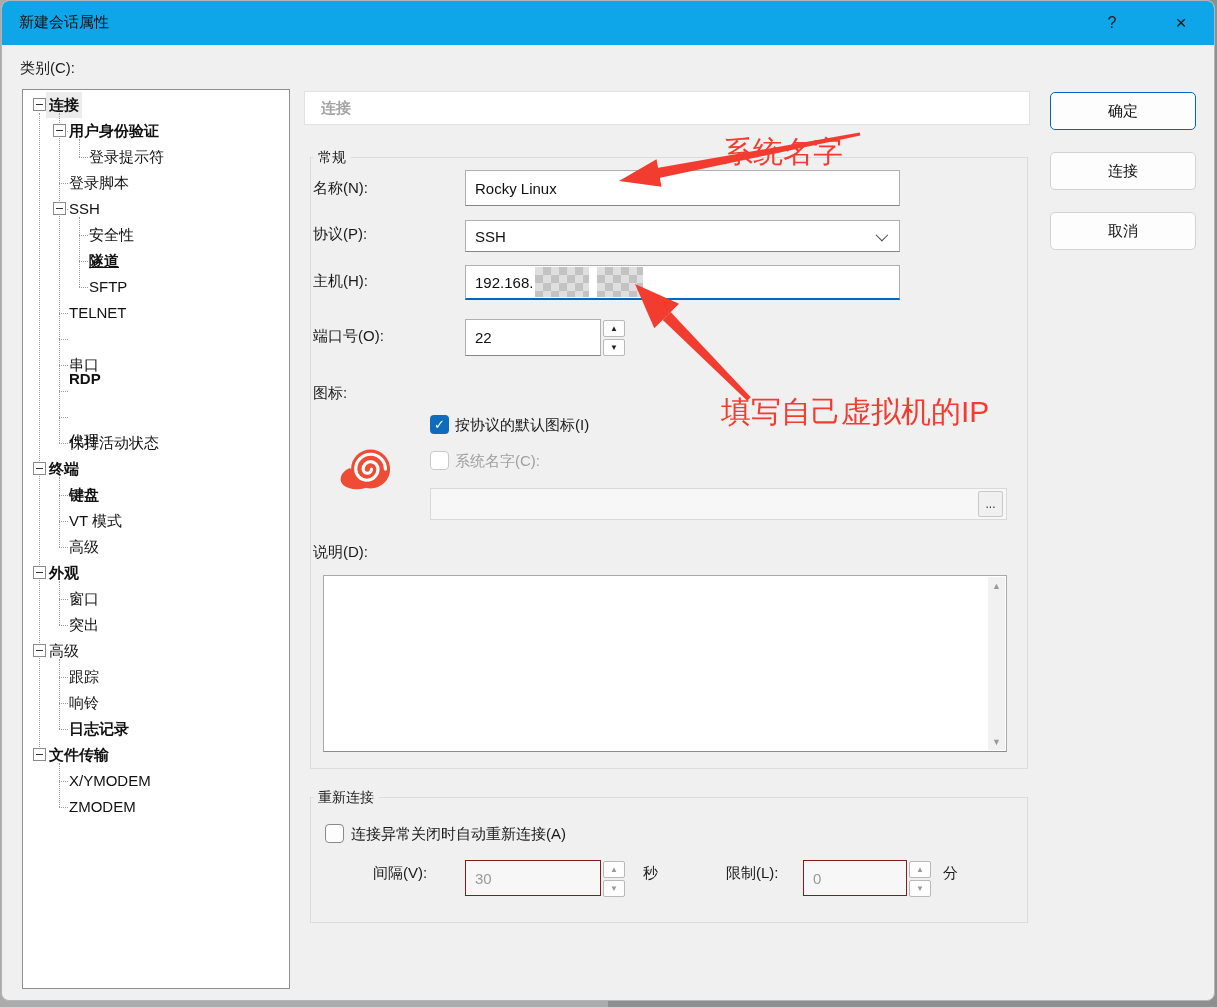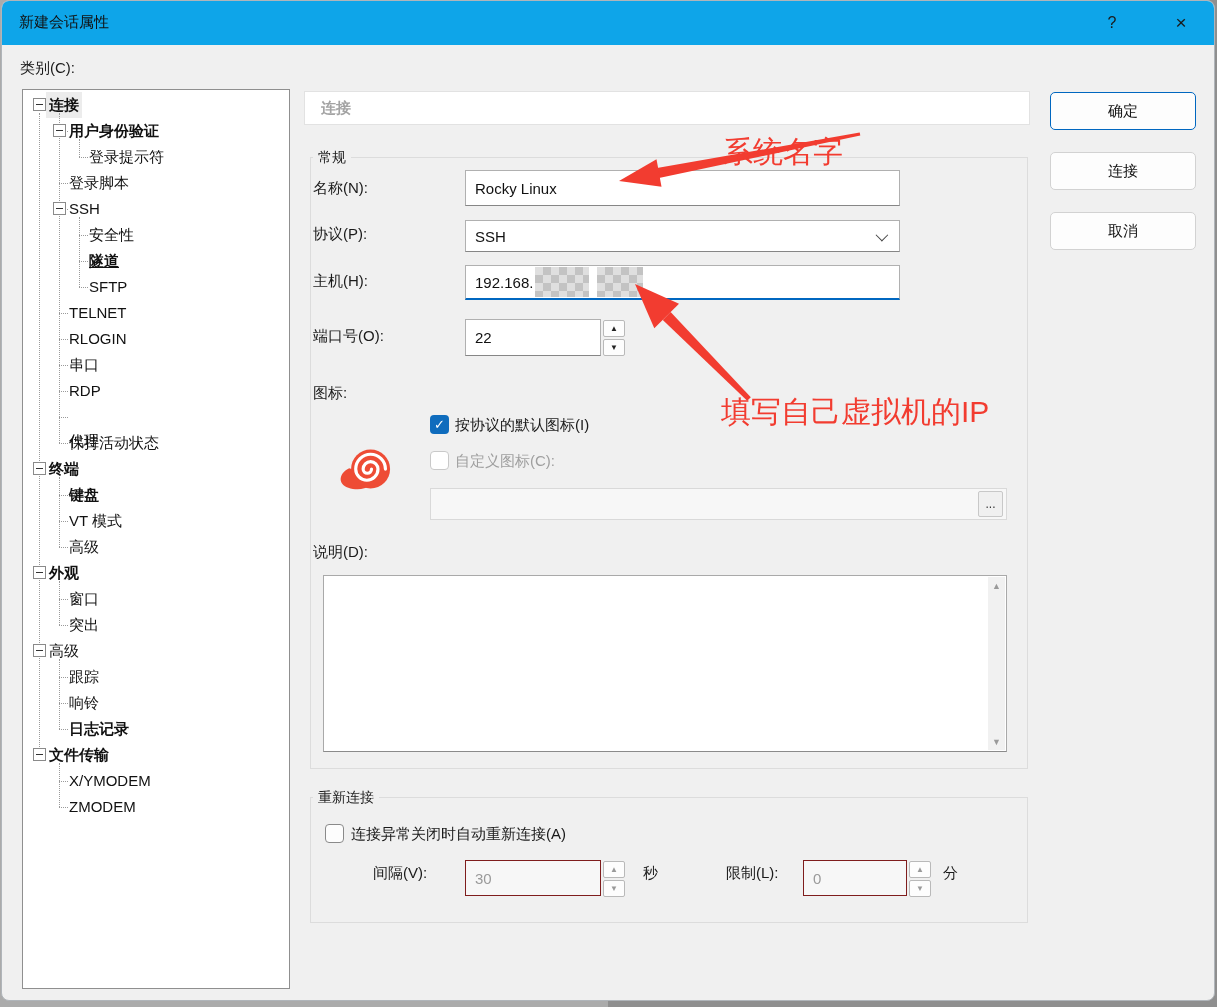--- a/index.html
+++ b/index.html
@@ -151,27 +151,24 @@
         </div>
         <div class="tree-row" style="top: 158px;">
           <span class="tree-label bold" style="left: 63px; text-decoration: underline;">隧道</span>
         </div>
         <div class="tree-row" style="top: 184px;">
           <span class="tree-label" style="left: 63px; text-align: right;">SFTP</span>
         </div>
         <div class="tree-row" style="top: 210px;">
           <span class="tree-label" style="left: 43px;">TELNET</span>
         </div>
-        <div class="tree-row" style="top: 236px;">
-          <span class="tree-label" style="left: 43px;">RLOGIN</span>
-        </div>
         <div class="tree-row" style="top: 262px;">
           <span class="tree-label" style="left: 43px;">串口</span>
         </div>
-        <div class="tree-row" style="top: 288px;">
+        <div class="tree-row" style="top: 276px; font-weight: bold;">
           <span class="tree-label" style="left: 43px;">RDP</span>
         </div>
         <div class="tree-row" style="top: 306px; margin-top: 32px;">
           <span class="tree-label" style="left: 43px;">代理</span>
         </div>
         <div class="tree-row" style="top: 340px;">
           <span class="tree-label" style="left: 43px;">保持活动状态</span>
         </div>
         <div class="tree-row" style="top: 366px;">
           <span class="expander" style="left: 10px;"></span>
@@ -267,21 +264,21 @@
         <path d="M52 27 a16 16 0 1 0 -32 0 a12 12 0 1 0 24 0 a8 8 0 1 0 -16 0 a4.5 4.5 0 1 0 9 0"></path>
       </g>
     </svg>
 
     <div class="cb checked" style="left:119px;top:257px">
       <span>✓</span>
     </div>
     <div class="flabel" style="left:144px;top:258px">按协议的默认图标(I)</div>
 
     <div class="cb empty" style="left:119px;top:293px"></div>
-    <div class="flabel dim" style="left:144px;top:294px">自定义图标(C):</div>
+    <div class="flabel dim" style="left:144px;top:294px">系统名字(C):</div>
 
     <div class="pathbox" style="left:119px;top:330px;width:577px;height:32px">
       <div class="browse">...</div>
     </div>
 
     <div class="flabel" style="left:2px;top:385px">说明(D):</div>
     <div class="desc">
       <span></span>
       <div class="vsb">
         <div class="a up">▲</div>

